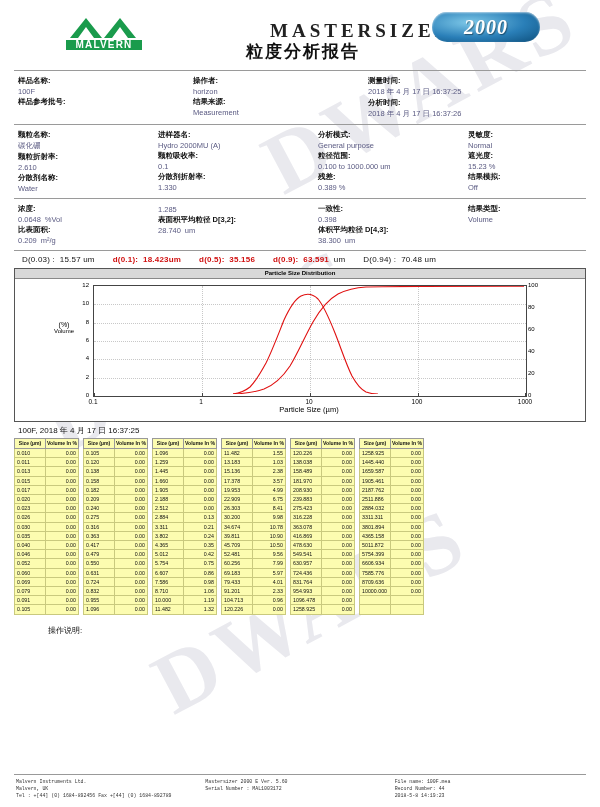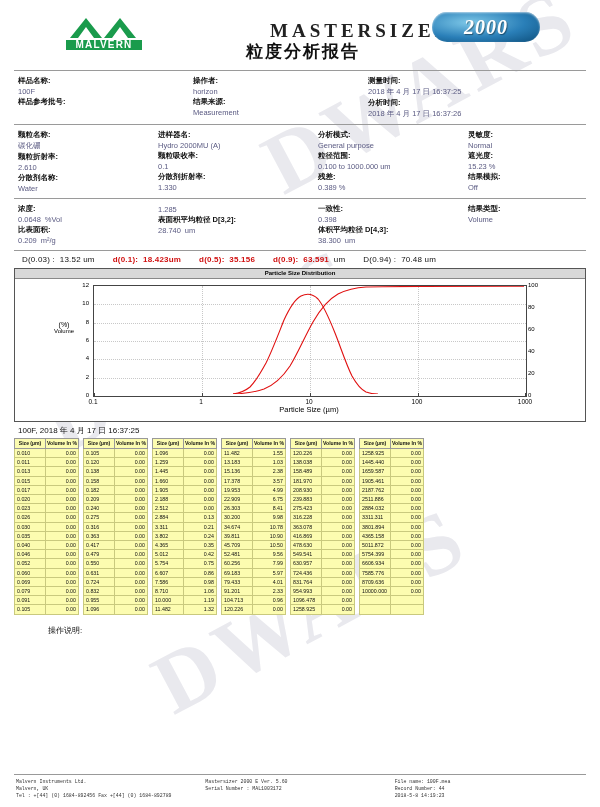--- a/index.html
+++ b/index.html
@@ -296,21 +296,21 @@
           <div class="pair"><span class="val">Volume</span></div>
         </div>
       </div>
     </div>
 
     <hr class="hr">
 
     <div class="percentiles">
       <div class="item">
         <span class="pc-blk">D(0.03) :</span>
-        &nbsp;<span class="pc-blk">13.52 um</span>
+        &nbsp;<span class="pc-blk">15.57 um</span>
       </div>
       <div class="item">
         <span class="pc-red">d(0.1):</span>
         &nbsp;<span class="pc-red">18.423um</span>
       </div>
       <div class="item">
         <span class="pc-red">d(0.5):</span>
         &nbsp;<span class="pc-red">35.156</span>
       </div>
       <div class="item">

